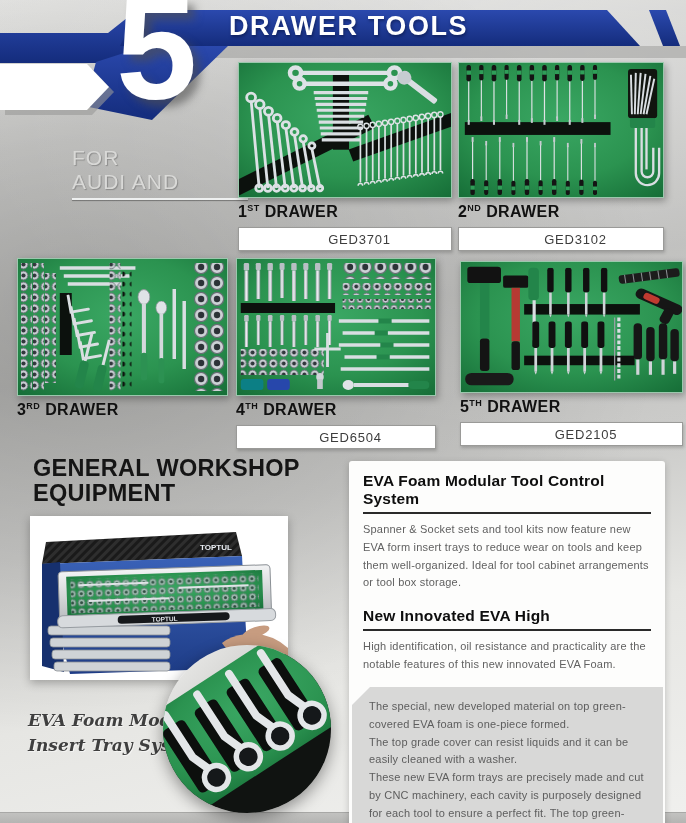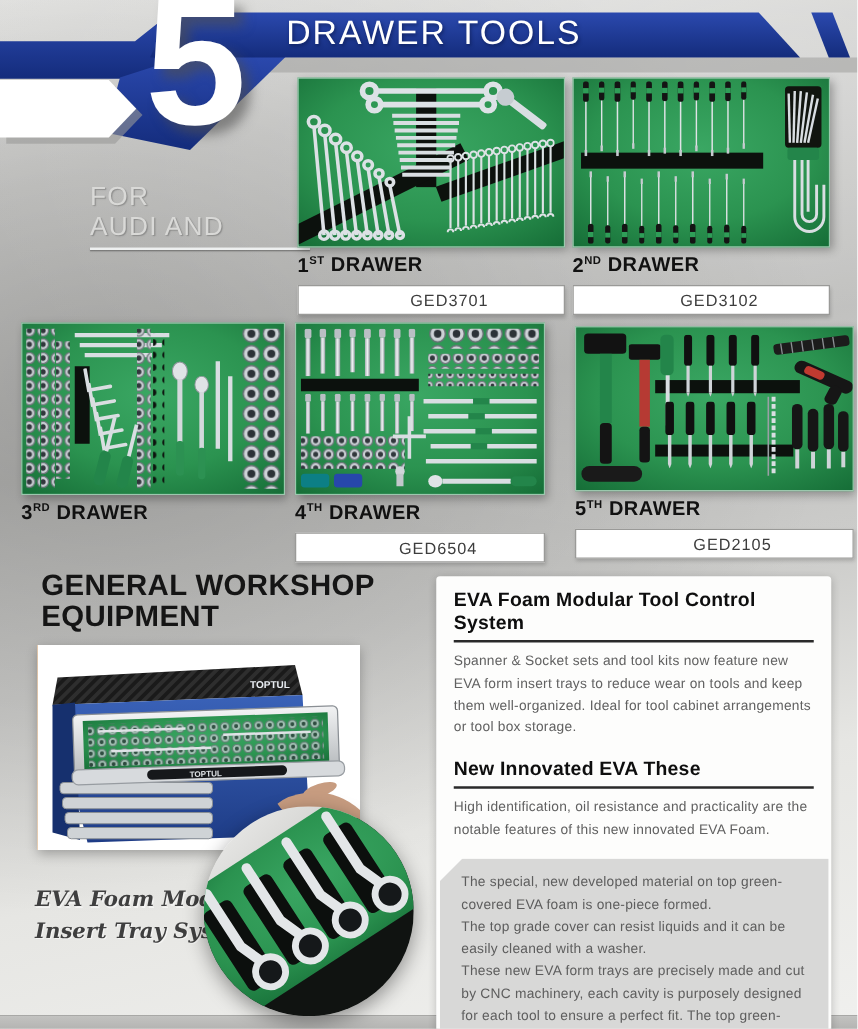--- a/index.html
+++ b/index.html
@@ -11,21 +11,21 @@
         radial-gradient(1100px 700px at 88% 6%, rgba(255,255,255,0.28), transparent 60%),
         linear-gradient(168deg,#e9e9e7 0%,#cfcfcd 16%,#b7b7b5 40%,#c9c9c7 58%,#e6e6e3 76%,#f0f0ee 100%);}
   .bottom-strip{position:absolute;left:0;right:0;top:812px;height:11px;
       background:linear-gradient(#c2c2c0,#b3b3b1);border-top:1px solid #a8a8a6;}
 
   
   .header-art{position:absolute;left:0;top:0;width:686px;height:135px;}
   .page-number{position:absolute;left:116px;top:-24px;font-size:146px;font-weight:800;
       color:#ffffff;line-height:1;letter-spacing:-4px;
       text-shadow:7px 7px 9px rgba(80,80,80,.6);}
-  .banner-title{position:absolute;left:229px;top:11px;font-size:27px;font-weight:400;
+  .banner-title{position:absolute;left:229px;top:11px;font-size:27px;font-weight:700;
       color:#ffffff;letter-spacing:1.6px;text-shadow:1px 2px 3px rgba(8,18,60,.55);}
   .vehicle-note{position:absolute;left:34px;top:146px;font-size:21px;color:#d9d9d7;
       letter-spacing:1px;line-height:23.5px;text-shadow:1px 1px 1px rgba(60,60,60,.35);margin-left:38px;}
   .vehicle-underline{width:176px;height:2px;background:#eef0f0;margin-top:5px;
       box-shadow:0 1px 1px rgba(0,0,0,.35);}
 
   
   .drawer-cell{position:absolute;}
   .tray{width:100%;border:1px solid rgba(255,255,255,.55);box-sizing:border-box;
       box-shadow:2px 3px 7px rgba(0,0,0,.3);background:#23854a;}
@@ -543,21 +543,21 @@
           <circle cx="108" cy="108" r="12"></circle>
             <circle cx="146" cy="108" r="12"></circle>
         </g>
       </g>
     </svg>
   </div>
 
   <div class="eva-panel">
     <h3>EVA Foam Modular Tool Control System</h3>
     <p class="body">Spanner &amp; Socket sets and tool kits now feature new EVA form insert trays to reduce wear on tools and keep them well-organized. Ideal for tool cabinet arrangements or tool box storage.</p>
-    <h3 class="second">New Innovated EVA These</h3>
+    <h3 class="second">New Innovated EVA High</h3>
     <p class="body">High identification, oil resistance and practicality are the notable features of this new innovated EVA Foam.</p>
     <div class="callout">
       <p>The special, new developed material on top green-covered EVA foam is one-piece formed.</p>
       <p>The top grade cover can resist liquids and it can be easily cleaned with a washer.</p>
       <p>These new EVA form trays are precisely made and cut by CNC machinery, each cavity is purposely designed for each tool to ensure a perfect fit. The top green-covered with high visible printing design and black base, will assist user to instantly recognize if all tools have been returned after use.</p>
     </div>
   </div>
 
   <div class="bottom-strip"></div>
 </div>

